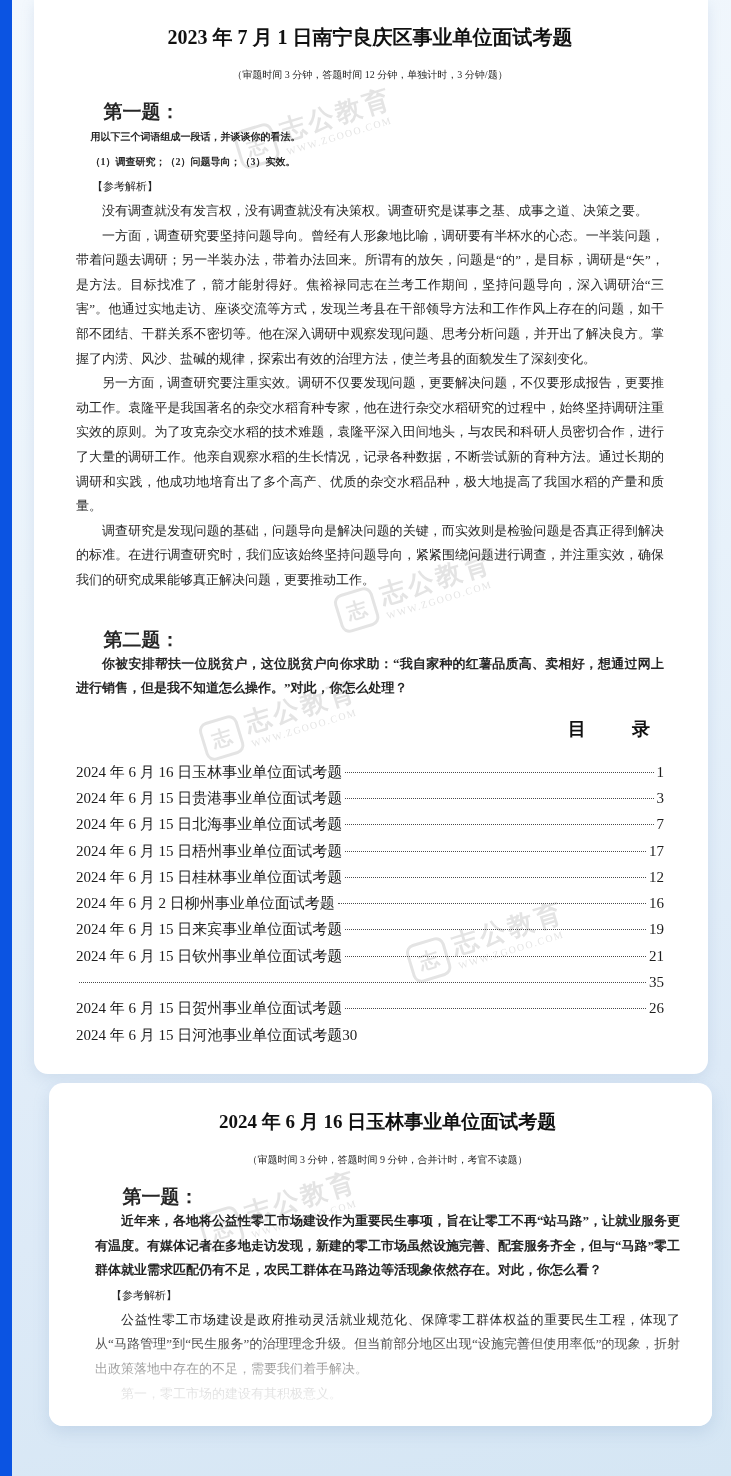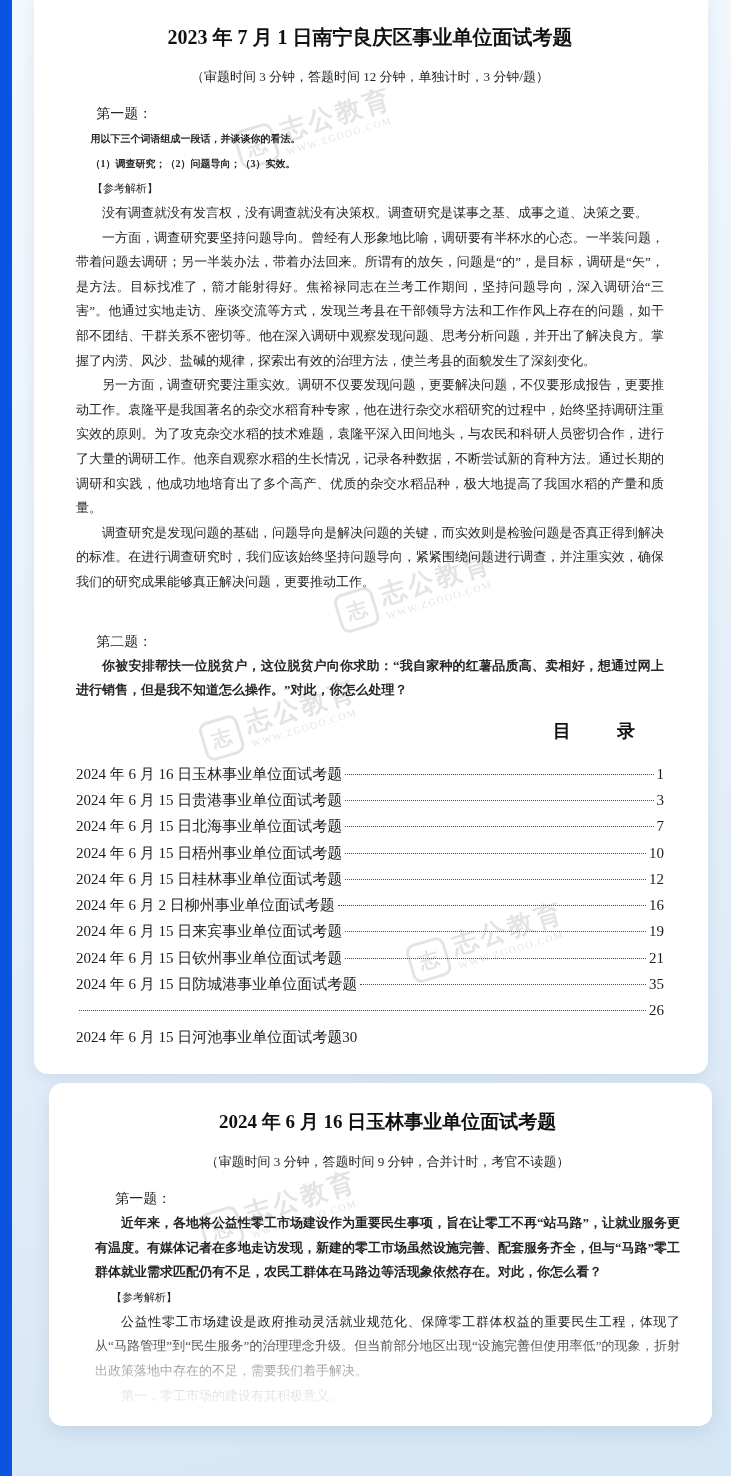--- a/index.html
+++ b/index.html
@@ -11,24 +11,24 @@
   .accent-bar{
     position:absolute;left:0;top:0;width:12px;height:1476px;background:#0b54e2;z-index:5;
   }
   .card{background:#ffffff;position:absolute;overflow:hidden;}
   .card1{left:34px;top:0;width:674px;height:1074px;border-radius:0 0 14px 14px;
          box-shadow:0 4px 14px rgba(120,150,190,.18);}
   .card2{left:49px;top:1083px;width:663px;height:343px;border-radius:14px;
          box-shadow:0 6px 16px rgba(120,150,190,.22);}
   .content{position:relative;z-index:1;padding:12px 44px 0 42px;color:#262626;}
   .card2 .content{padding:14px 32px 0 46px;}
-  h1,h2{margin:15px;color:#111;}
+  h1,h2{margin:0;color:#111;}
   .doc-title{font-size:20px;line-height:30px;font-weight:bold;text-align:center;margin-top:10px;}
-  .doc-subtitle{font-size:13px;line-height:20px;text-align:center;margin-top:13px;color:#1f1f1f;}
-  .qhead{font-weight:normal;font-size:14px;line-height:25px;padding-left:1.45em;margin-top:14px;}
+  .doc-subtitle{font-size:10px;line-height:20px;text-align:center;margin-top:13px;color:#1f1f1f;}
+  .qhead{font-weight:bold;font-size:19px;line-height:25px;padding-left:1.45em;margin-top:14px;}
   .qline{font-weight:bold;font-size:10px;line-height:25px;padding-left:1.45em;}
   .analysis{font-size:11px;line-height:25px;padding-left:1.45em;}
   .para{margin:0;font-size:13px;line-height:24.6px;text-align:justify;text-indent:2em;}
   .para.bold{font-weight:bold;}
   .q2head{margin-top:34px;}
   .toc-title{font-size:18px;font-weight:bold;text-align:right;letter-spacing:14px;
              text-indent:14px;margin-top:16px;}
   .toc{margin-top:18px;}
   .toc-row{display:flex;align-items:baseline;font-size:15px;line-height:26.3px;color:#1d1d1d;}
   .toc-label{white-space:nowrap;}
@@ -123,21 +123,21 @@
 
           <div class="toc-row">
             <span class="toc-label">2024 年 6 月 15 日北海事业单位面试考题</span>
             <span class="toc-dots"></span>
             <span class="toc-page">7</span>
           </div>
 
           <div class="toc-row">
             <span class="toc-label">2024 年 6 月 15 日梧州事业单位面试考题</span>
             <span class="toc-dots"></span>
-            <span class="toc-page">10</span>
+            <span class="toc-page">17</span>
           </div>
 
           <div class="toc-row">
             <span class="toc-label">2024 年 6 月 15 日桂林事业单位面试考题</span>
             <span class="toc-dots"></span>
             <span class="toc-page">12</span>
           </div>
 
           <div class="toc-row">
             <span class="toc-label">2024 年 6 月 2 日柳州事业单位面试考题</span>
@@ -151,26 +151,26 @@
             <span class="toc-page">19</span>
           </div>
 
           <div class="toc-row">
             <span class="toc-label">2024 年 6 月 15 日钦州事业单位面试考题</span>
             <span class="toc-dots"></span>
             <span class="toc-page">21</span>
           </div>
 
           <div class="toc-row">
-            <span class="toc-label">2024 年 6 月 15 日防城港事业单位面试考题</span>
             <span class="toc-dots"></span>
             <span class="toc-page">35</span>
           </div>
 
           <div class="toc-row">
+            <span class="toc-label">2024 年 6 月 15 日贺州事业单位面试考题</span>
             <span class="toc-dots"></span>
             <span class="toc-page">26</span>
           </div>
 
           <div class="toc-row">
             <span class="toc-label">2024 年 6 月 15 日河池事业单位面试考题</span>
 
             <span class="toc-page">30</span>
           </div>
 

